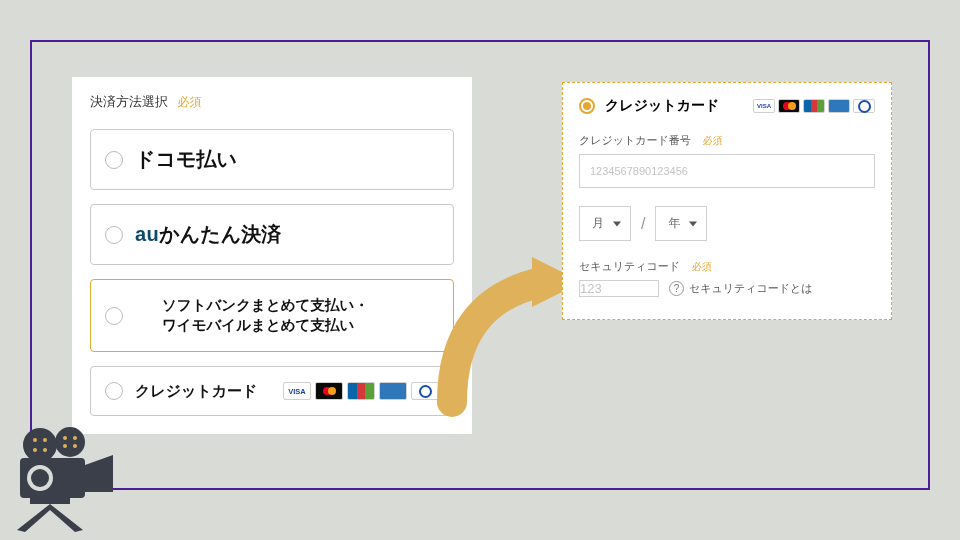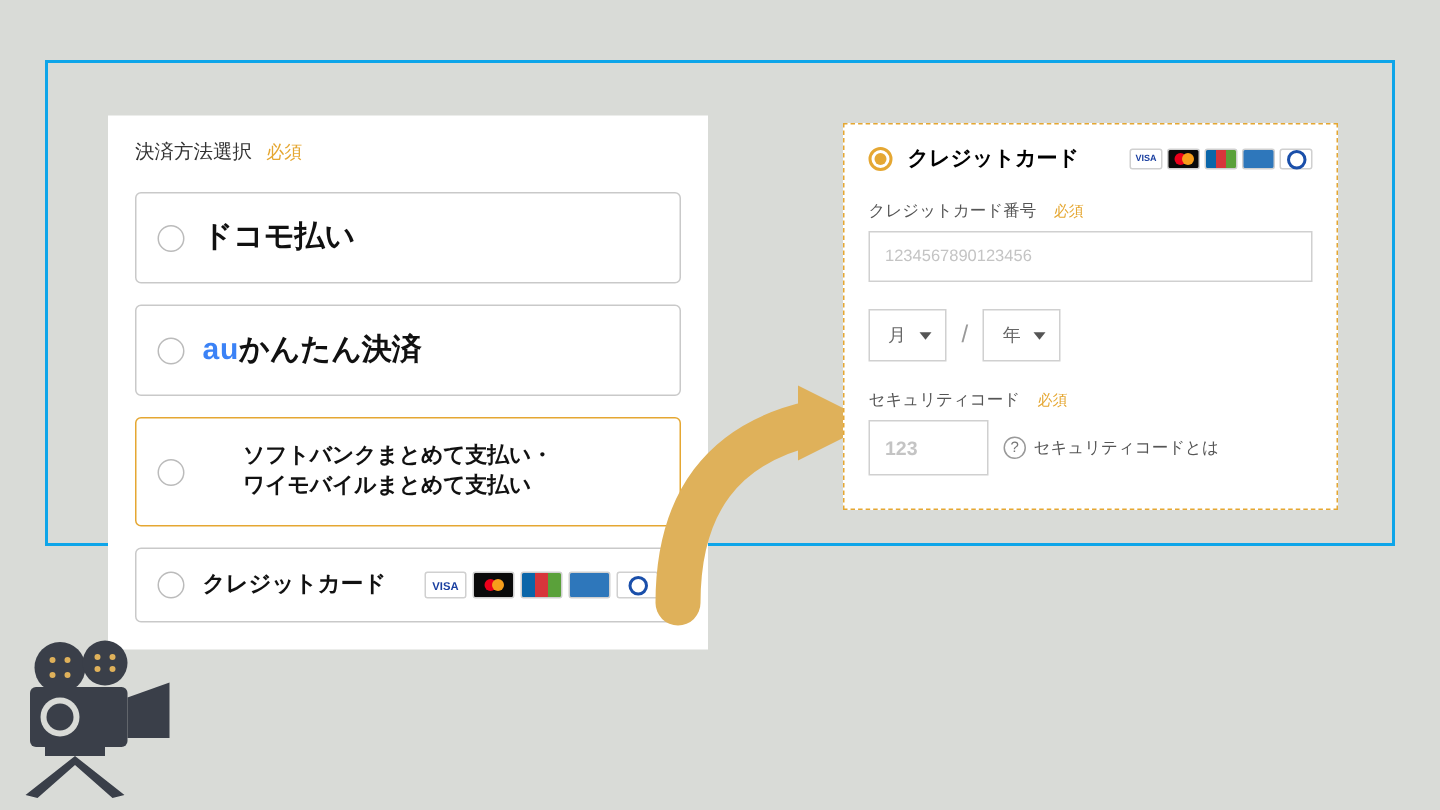--- a/index.html
+++ b/index.html
@@ -4,22 +4,22 @@
 <style>
   * { box-sizing: border-box; margin: 0; padding: 0; }
   body {
     width: 960px; height: 540px;
     background: #d9dbd7;
     font-family: "Hiragino Kaku Gothic ProN","Yu Gothic","Meiryo",sans-serif;
     position: relative; overflow: hidden;
   }
   .frame {
     position: absolute; left: 30px; top: 40px;
-    width: 900px; height: 324px;
-    border: 2px solid #0ea5e9;
+    width: 900px; height: 450px;
+    border: 2px solid #4c1d95;
     background: #d9dbd7;
   }
   
   .left-panel {
     position: absolute; left: 40px; top: 35px;
     width: 400px; background: #fff;
     padding: 15px 18px 18px 18px;
   }
   .section-title { font-size: 13px; color: #333; }
   .req { color: #e5a732; font-size: 12px; margin-left: 5px; }
@@ -31,21 +31,21 @@
     background: #fff; cursor: pointer;
   }
   .opt.selected { border: 1.5px solid #e5a732; gap: 39px; }
   .opt.last { margin-bottom: 0; padding: 14px 14px; }
   .radio {
     width: 18px; height: 18px; border: 1.5px solid #bbb;
     border-radius: 50%; flex: 0 0 18px; display:inline-block;
   }
   .opt-label { font-size: 20px; font-weight: 700; color: #111; line-height:1.35; }
   .opt-label-sm { font-size: 14.5px; }
-  .au { color:#3b82f6; font-weight:900; letter-spacing:0.5px; }
+  .au { color:#0c4a6e; font-weight:900; letter-spacing:0.5px; }
   .card-icons { display:flex; gap:4px; margin-left:auto; }
   .ci { width:28px; height:18px; border-radius:2px; display:flex; align-items:center; justify-content:center; font-size:7px; font-weight:700; color:#fff; border:1px solid #d0d0d0; }
   .visa{ background:#fff; color:#1a3fa0; font-size:7.5px; }
   .mc{ background:#0a0a0a;}
   .mc::before{content:"";width:8px;height:8px;background:#eb001b;border-radius:50%;display:inline-block;margin-right:-3px;}
   .mc::after{content:"";width:8px;height:8px;background:#f79e1b;border-radius:50%;display:inline-block;}
   .jcb{ background:linear-gradient(90deg,#0b66a9 33%,#d7363b 33% 66%,#5aa13a 66%);}
   .amex{ background:#2e77bb;}
   .diners{ background:#fff; color:#1a4faa; display:flex; align-items:center; justify-content:center;}
   .diners::before{content:"";width:9px;height:9px;border:2px solid #1a4faa;border-radius:50%;display:inline-block;}
@@ -79,21 +79,21 @@
     font-size:12px; color:#666; background:#fff; position:relative; cursor:pointer;
   }
   .sel::after{
     content:""; position:absolute; right:9px; top:50%;
     width:0;height:0;border-left:4px solid transparent;border-right:4px solid transparent;
     border-top:5px solid #555; transform:translateY(-50%);
   }
   .slash{ color:#999;}
   .sec-row{ display:flex; align-items:center; gap:10px; margin-top:6px;}
   .sec-input{
-    width:80px; border:1px solid #d0d0d0; padding:10px; font-size:13px;font-weight:bold;
+    width:80px; border:1px solid #d0d0d0; font-size:13px;
   }
   .sec-input::placeholder{ color:#c4c4c4;}
   .help{ display:flex; align-items:center; gap:5px; font-size:11px; color:#555;}
   .qmark{
     width:15px;height:15px;border:1px solid #999;border-radius:50%;
     display:inline-flex;align-items:center;justify-content:center;font-size:10px;color:#777;
   }
 
   
   .arrow { position:absolute; left:400px; top:200px; width:160px; height:180px; pointer-events:none;}

